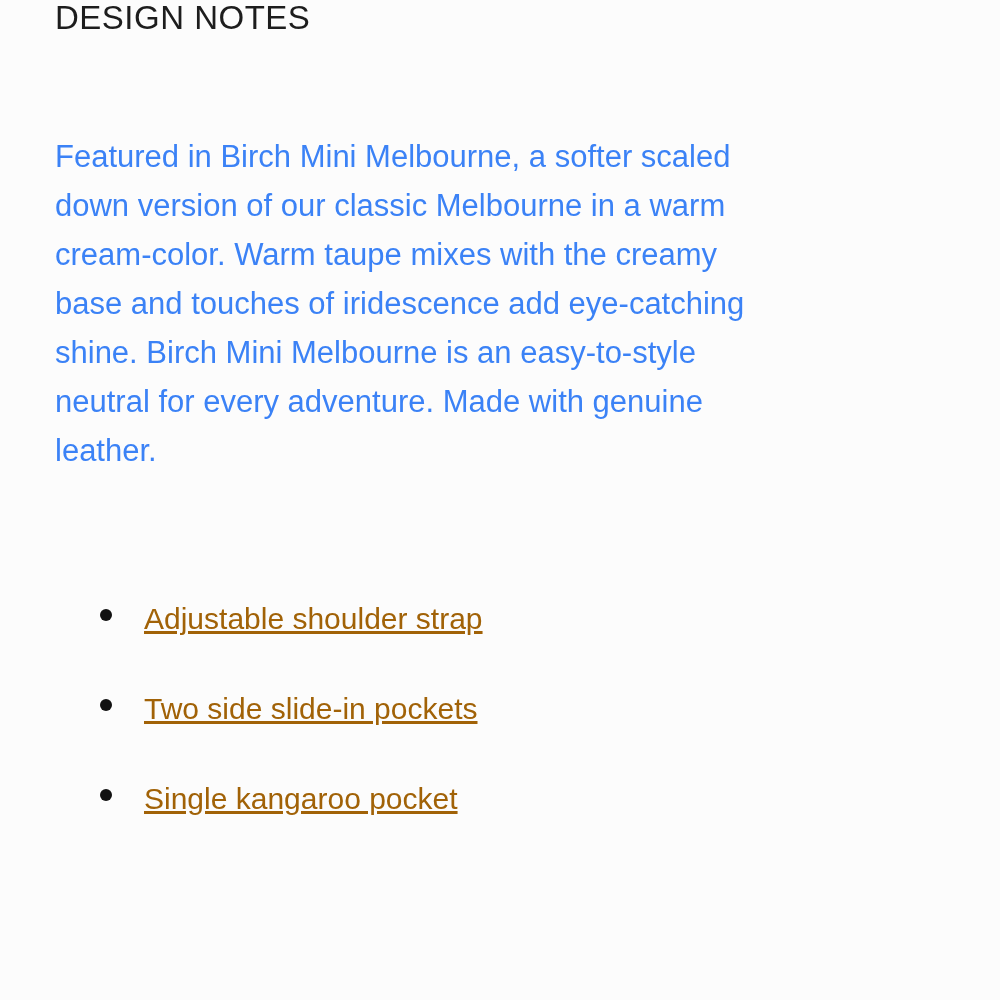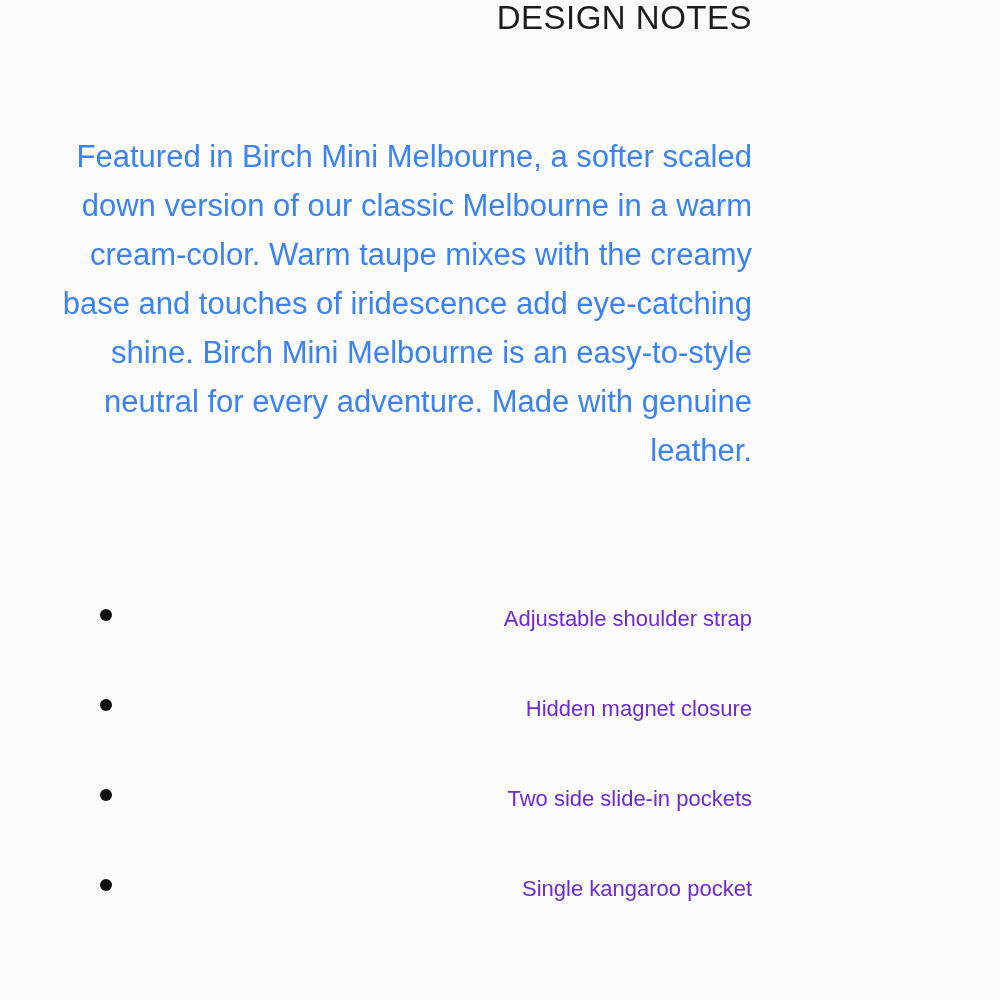--- a/index.html
+++ b/index.html
@@ -13,21 +13,20 @@
   body {
     background: #fcfcfc;
     font-family: "Liberation Sans", "DejaVu Sans", sans-serif;
     color: #1d1d1d;
     -webkit-font-smoothing: antialiased;
   }
 
   .section {
     padding: 0 40px 0 55px;
     width: 792px;
-    text-align: right;
   }
 
   .section-heading {
     font-size: 33px;
     line-height: 36px;
     font-weight: 400;
     letter-spacing: 0.5px;
     color: #1d1d1d;
   }
 
@@ -40,26 +39,27 @@
     color: #3b82f6;
   }
 
   .features-list {
     list-style: none;
     margin-top: 119px;
   }
 
   .feature-item {
     position: relative;
-    font-size: 22px;
+    font-size: 30px;
     line-height: 49px;
     font-weight: 400;
     padding-left: 89px;
     margin-bottom: 41px;
-    color: #6d28d9;
+    color: #a16207;
+    text-decoration: underline;
   }
 
   .feature-item::before {
     content: "";
     position: absolute;
     left: 45px;
     top: 15px;
     width: 12px;
     height: 12px;
     border-radius: 50%;
@@ -69,17 +69,16 @@
 </head>
 <body>
 
 <section class="section">
   <h2 class="section-heading">DESIGN NOTES</h2>
 
   <p class="description">Featured in Birch Mini Melbourne, a softer scaled down version of our classic Melbourne in a warm cream-color. Warm taupe mixes with the creamy base and touches of iridescence add eye-catching shine. Birch Mini Melbourne is an easy-to-style neutral for every adventure. Made with genuine leather.</p>
 
   <ul class="features-list">
       <li class="feature-item">Adjustable shoulder strap</li>
-      <li class="feature-item">Hidden magnet closure</li>
       <li class="feature-item">Two side slide-in pockets</li>
       <li class="feature-item">Single kangaroo pocket</li>
     </ul>
 </section>
 
 </body></html>

